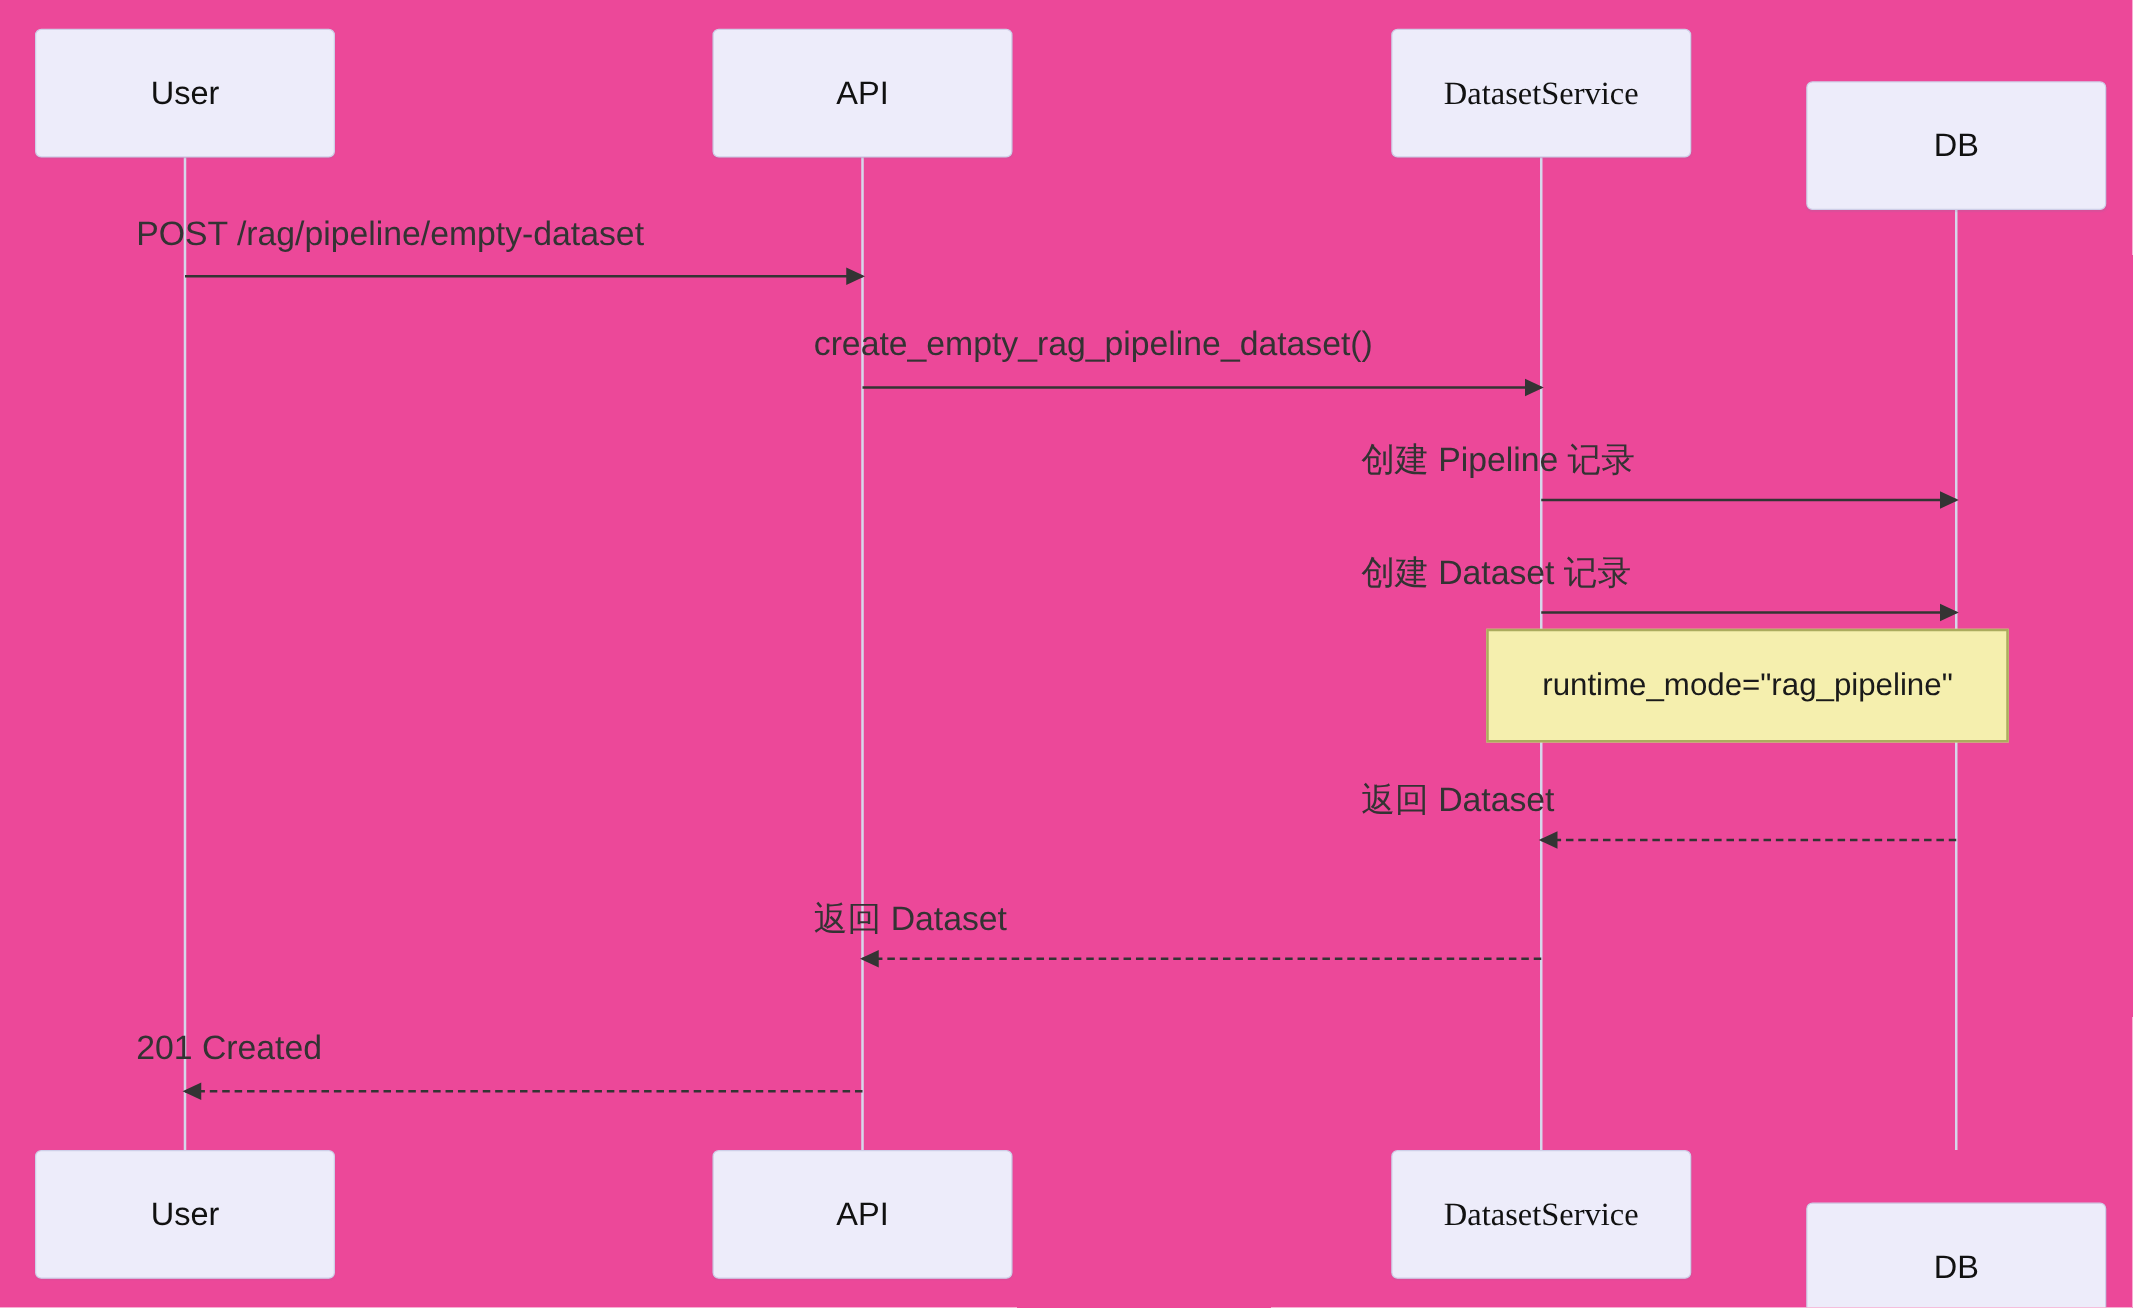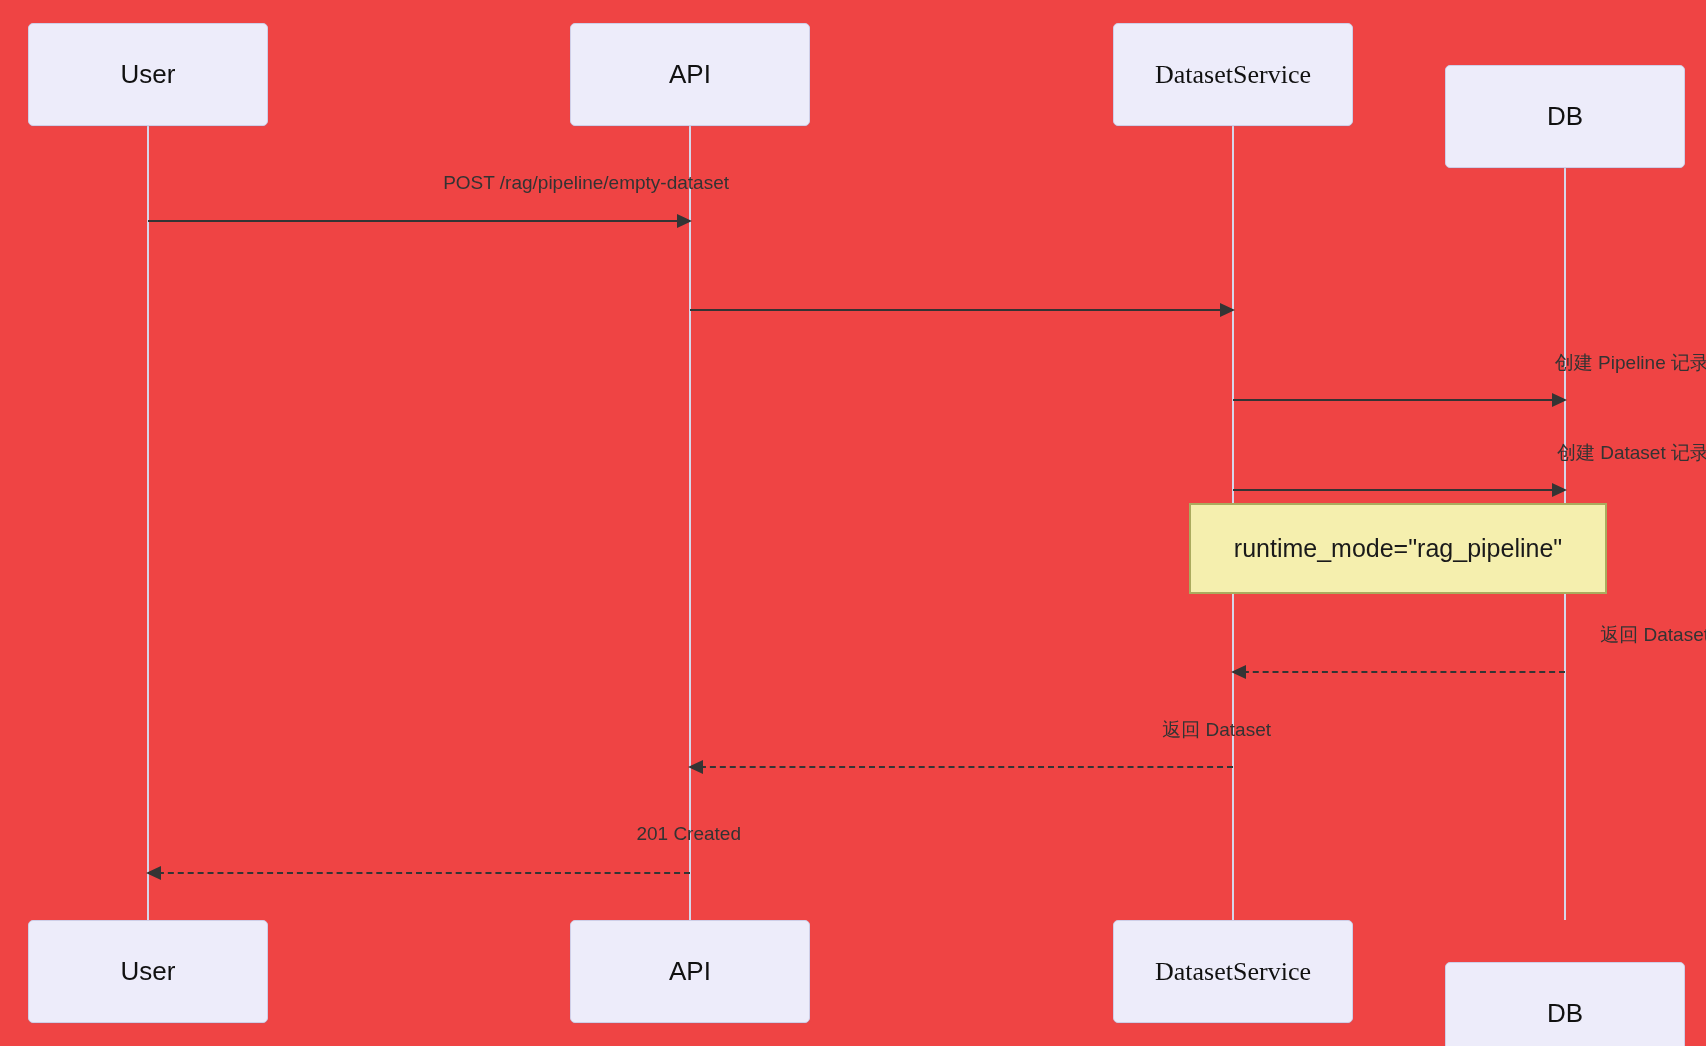--- a/index.html
+++ b/index.html
@@ -1,20 +1,20 @@
 <!DOCTYPE html>
 <html><head>
 <meta charset="utf-8">
 <style>
   html, body { margin: 0; padding: 0; background: #ffffff; }
   #canvas {
     position: relative;
     width: 1706px;
     height: 1046px;
-    background: #ef4444;
+    background: #ec4899;
     font-family: "Liberation Sans", "DejaVu Sans", sans-serif;
     overflow: hidden;
   }
 
   
   .lifeline {
     position: absolute;
     top: 126px;
     height: 794px;
     width: 2px;
@@ -45,32 +45,32 @@
   .row-bottom { top: 920px; }
   .ax-0 { left: 28px; }
   .ax-1 { left: 570px; text-align: right; }
   .ax-2 { left: 1113px; font-family: Liberation Serif, serif; }
   .ax-3 { left: 1445px; margin-top: 42px; }
 
   
   .msg-label {
     position: absolute;
     width: 620px;
-    text-align: right;
-    font-size: 19px;
+    text-align: left;
+    font-size: 27px;
     color: #333333;
     white-space: nowrap;
   }
   .lbl-1 { left: 109px;  top: 172px; }  
   .lbl-2 { left: 651px;  top: 260px; }  
   .lbl-3 { left: 1089px; top: 350px; }  
   .lbl-4 { left: 1089px; top: 440px; }
   .lbl-6 { left: 1089px; top: 622px; }
   .lbl-7 { left: 651px;  top: 717px; }
-  .lbl-8 { left: 121px;  top: 823px; }
+  .lbl-8 { left: 109px;  top: 823px; }
 
   
   .arrow {
     position: absolute;
     height: 0;
     border-top: 2px solid #343434;
   }
   .arrow.dashed { border-top-style: dashed; }
   .head {
     position: absolute;
@@ -148,20 +148,21 @@
   </div>
   <div class="actor row-top ax-3">
     <span>DB</span>
   </div>
 
   <div class="msg-label lbl-1">POST /rag/pipeline/empty-dataset</div>
   <div class="arrow arr-1">
       <span class="head right"></span>
     </div>
 
+  <div class="msg-label lbl-2">create_empty_rag_pipeline_dataset()</div>
   <div class="arrow arr-2">
       <span class="head right"></span>
     </div>
 
   <div class="msg-label lbl-3">创建 Pipeline 记录</div>
   <div class="arrow arr-3">
       <span class="head right"></span>
     </div>
 
   <div class="msg-label lbl-4">创建 Dataset 记录</div>

